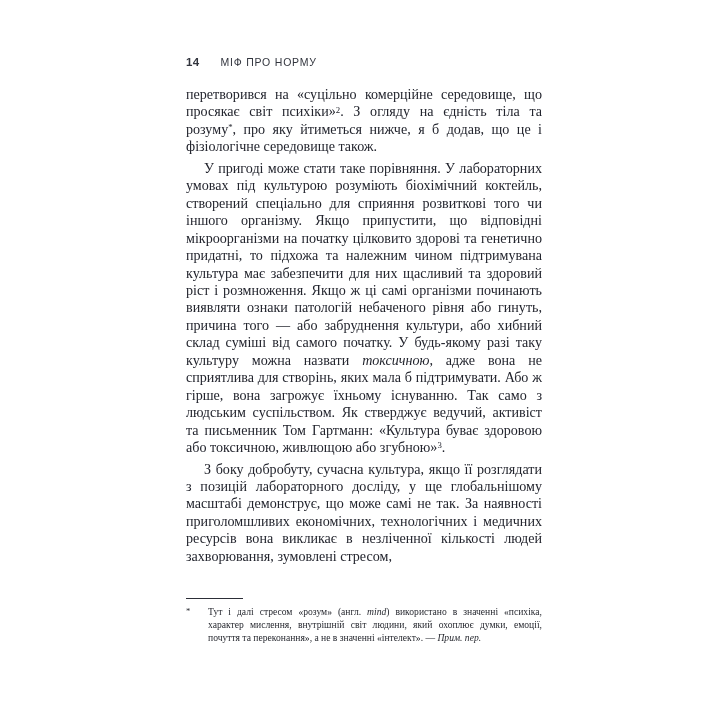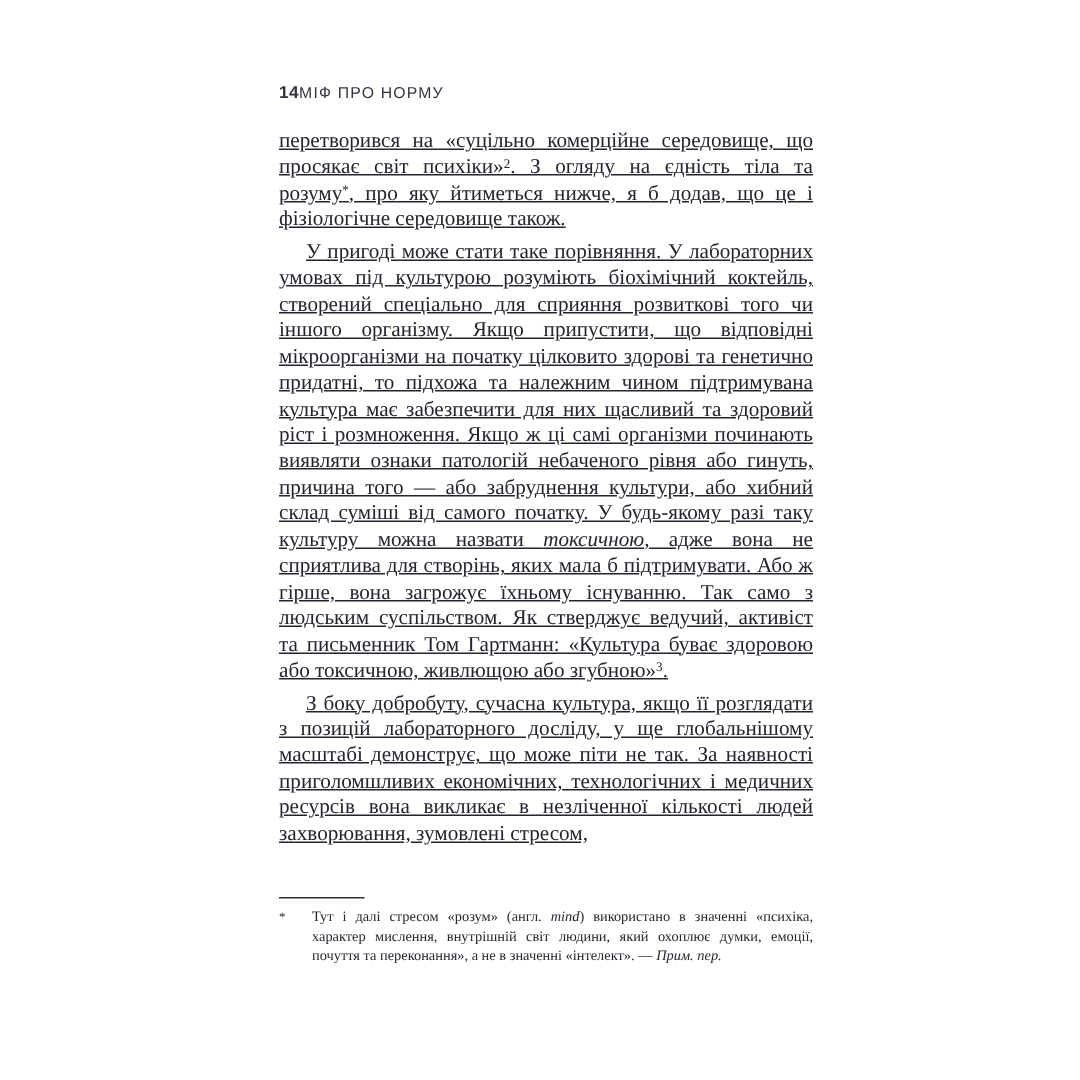--- a/index.html
+++ b/index.html
@@ -28,32 +28,32 @@
     font-family:"Liberation Sans", sans-serif;
     color:var(--header);
     display:flex;align-items:baseline;
   }
   .pagenum{
     font-size:11.5px;
     font-weight:700;
     letter-spacing:0.3px;
   }
   .runtitle{
+    margin-left:21px;
     font-size:10.5px;
     font-weight:500;
     letter-spacing:0.8px;
   }
   .body-text{
     position:absolute;
     left:186px;top:86px;
     width:356px;
     font-size:14.1px;
     line-height:17.45px;
     text-align:justify;
-    text-decoration:underline;
   }
   .body-text p{
     margin:0 0 4px 0;
     padding:0;
   }
   .body-text p.indent{
     text-indent:18px;
   }
   sup{
     font-size:62%;
@@ -96,21 +96,21 @@
 <div class="page">
 
   <header class="running-head">
     <span class="pagenum">14</span>
     <span class="runtitle">МІФ ПРО НОРМУ</span>
   </header>
 
   <main class="body-text">
       <p class="para"><span>перетворився на «суцільно комерційне середовище, що просякає світ психіки»</span><sup>2</sup><span>. З огляду на єдність тіла та розуму</span><sup>*</sup><span>, про яку йтиметься нижче, я б додав, що це і фізіологічне середовище також.</span></p>
       <p class="para indent"><span>У пригоді може стати таке порівняння. У лабораторних умовах під культурою розуміють біохімічний коктейль, створений спеціально для сприяння розвиткові того чи іншого організму. Якщо припустити, що відповідні мікроорганізми на початку цілковито здорові та генетично придатні, то підхожа та належним чином підтримувана культура має забезпечити для них щасливий та здоровий ріст і розмноження. Якщо ж ці самі організми починають виявляти ознаки патологій небаченого рівня або гинуть, причина того — або забруднення культури, або хибний склад суміші від самого початку. У будь-якому разі таку культуру можна назвати </span><i>токсичною</i><span>, адже вона не сприятлива для створінь, яких мала б підтримувати. Або ж гірше, вона загрожує їхньому існуванню. Так само з людським суспільством. Як стверджує ведучий, активіст та письменник Том Гартманн: «Культура буває здоровою або токсичною, живлющою або згубною»</span><sup>3</sup><span>.</span></p>
-      <p class="para indent"><span>З боку добробуту, сучасна культура, якщо її розглядати з позицій лабораторного досліду, у ще глобальнішому масштабі демонструє, що може піти не так. За наявності приголомшливих економічних, технологічних і медичних ресурсів вона викликає в незліченної кількості людей захворювання, зумовлені стресом,</span></p>
+      <p class="para indent"><span>З боку добробуту, сучасна культура, якщо її розглядати з позицій лабораторного досліду, у ще глобальнішому масштабі демонструє, що може самі не так. За наявності приголомшливих економічних, технологічних і медичних ресурсів вона викликає в незліченної кількості людей захворювання, зумовлені стресом,</span></p>
     </main>
 
   <footer class="footnote-area">
     <div class="fn-rule"></div>
     <div class="footnote">
       <span class="fn-marker">*</span>
       <span class="fn-text"><span>Тут і далі стресом «розум» (англ. </span><i>mind</i><span>) використано в значенні «психіка, характер мислення, внутрішній світ людини, який охоплює думки, емоції, почуття та переконання», а не в значенні «інтелект». — </span><i>Прим. пер.</i></span>
     </div>
   </footer>
 

